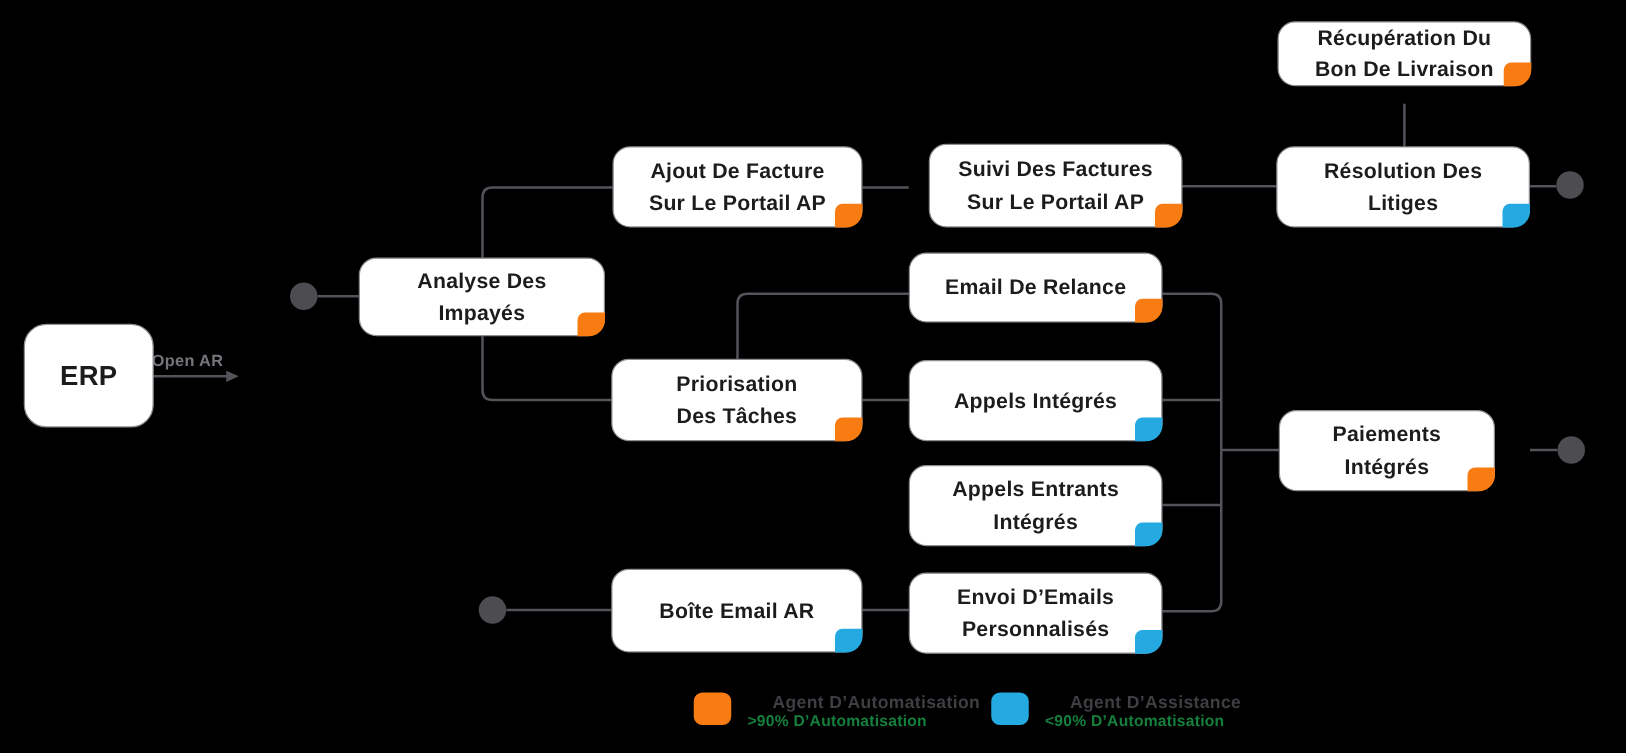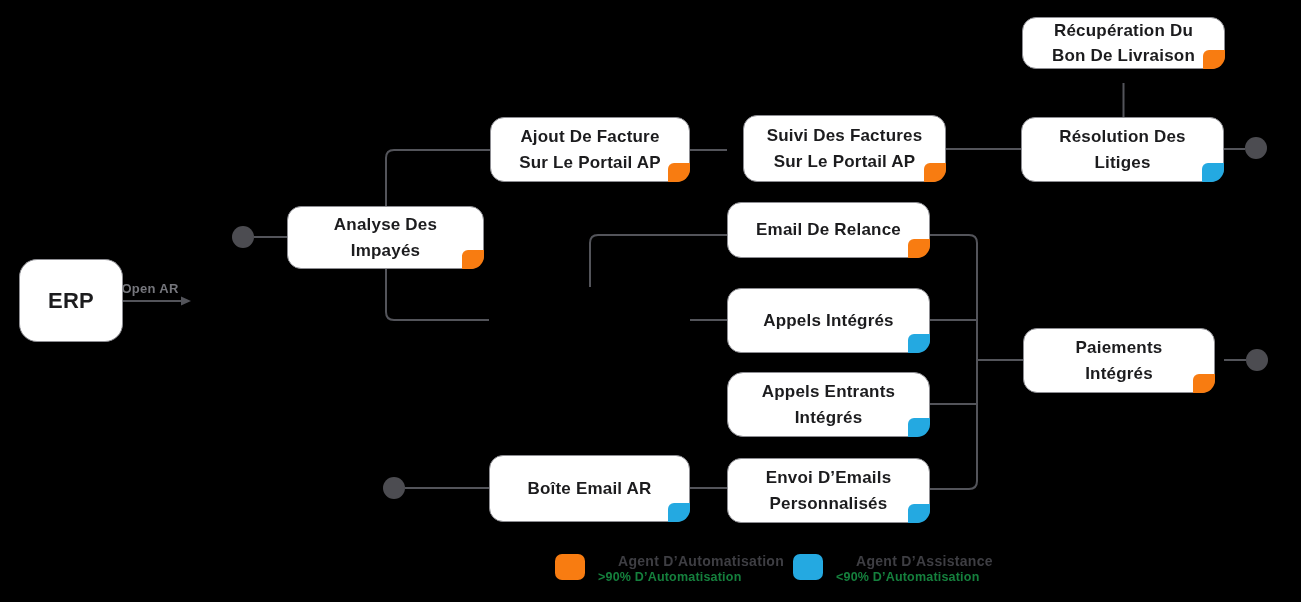--- a/index.html
+++ b/index.html
@@ -40,24 +40,24 @@
 
   #node-erp            { left: 3px;    top: 259px; width: 104px; height: 83px; border-radius: 18px; font-size: 22px; font-weight: 700; margin-left: 16px; }
   #node-analyse        { left: 287px;  top: 206px; width: 197px; height: 63px; }
   #node-ajout          { left: 490px;  top: 117px; width: 200px; height: 65px; }
   #node-suivi          { left: 727px;  top: 115px; width: 203px; height: 67px; margin-left: 16px; }
   #node-recuperation   { left: 1022px; top: 17px;  width: 203px; height: 52px; }
   #node-resolution     { left: 1021px; top: 117px; width: 203px; height: 65px; }
   #node-email-relance  { left: 727px;  top: 202px; width: 203px; height: 56px; }
   #node-priorisation   { left: 489px;  top: 287px; width: 201px; height: 66px; }
   #node-appels         { left: 727px;  top: 288px; width: 203px; height: 65px; }
-  #node-appels-entrants{ left: 727px;  top: 372px; width: 203px; height: 65px; border-radius: 16px; }
+  #node-appels-entrants{ left: 727px;  top: 372px; width: 203px; height: 65px; }
   #node-envoi          { left: 727px;  top: 458px; width: 203px; height: 65px; }
   #node-boite          { left: 489px;  top: 455px; width: 201px; height: 67px; }
-  #node-paiements      { left: 1023px; top: 328px; width: 192px; height: 65px; }
+  #node-paiements      { left: 1023px; top: 328px; width: 173px; height: 65px; }
 
   .edge-label {
     position: absolute; z-index: 2;
     left: 112px; top: 281px; width: 76px;
     text-align: center;
     font-size: 13px; font-weight: 600; letter-spacing: .3px;
     color: #75767C;
   }
 
   .legend { position: absolute; z-index: 2; top: 553px; display: flex; gap: 13px; }
@@ -134,20 +134,25 @@
     <span class="label">Résolution Des
 Litiges</span>
     <span class="badge badge--assistance"></span>
   </div>
 
   <div class="node" id="node-email-relance">
     <span class="label">Email De Relance</span>
     <span class="badge badge--automation"></span>
   </div>
 
+  <div class="node" id="node-priorisation">
+    <span class="label">Priorisation
+Des Tâches</span>
+    <span class="badge badge--automation"></span>
+  </div>
 
   <div class="node" id="node-appels">
     <span class="label">Appels Intégrés</span>
     <span class="badge badge--assistance"></span>
   </div>
 
   <div class="node" id="node-appels-entrants">
     <span class="label">Appels Entrants
 Intégrés</span>
     <span class="badge badge--assistance"></span>

